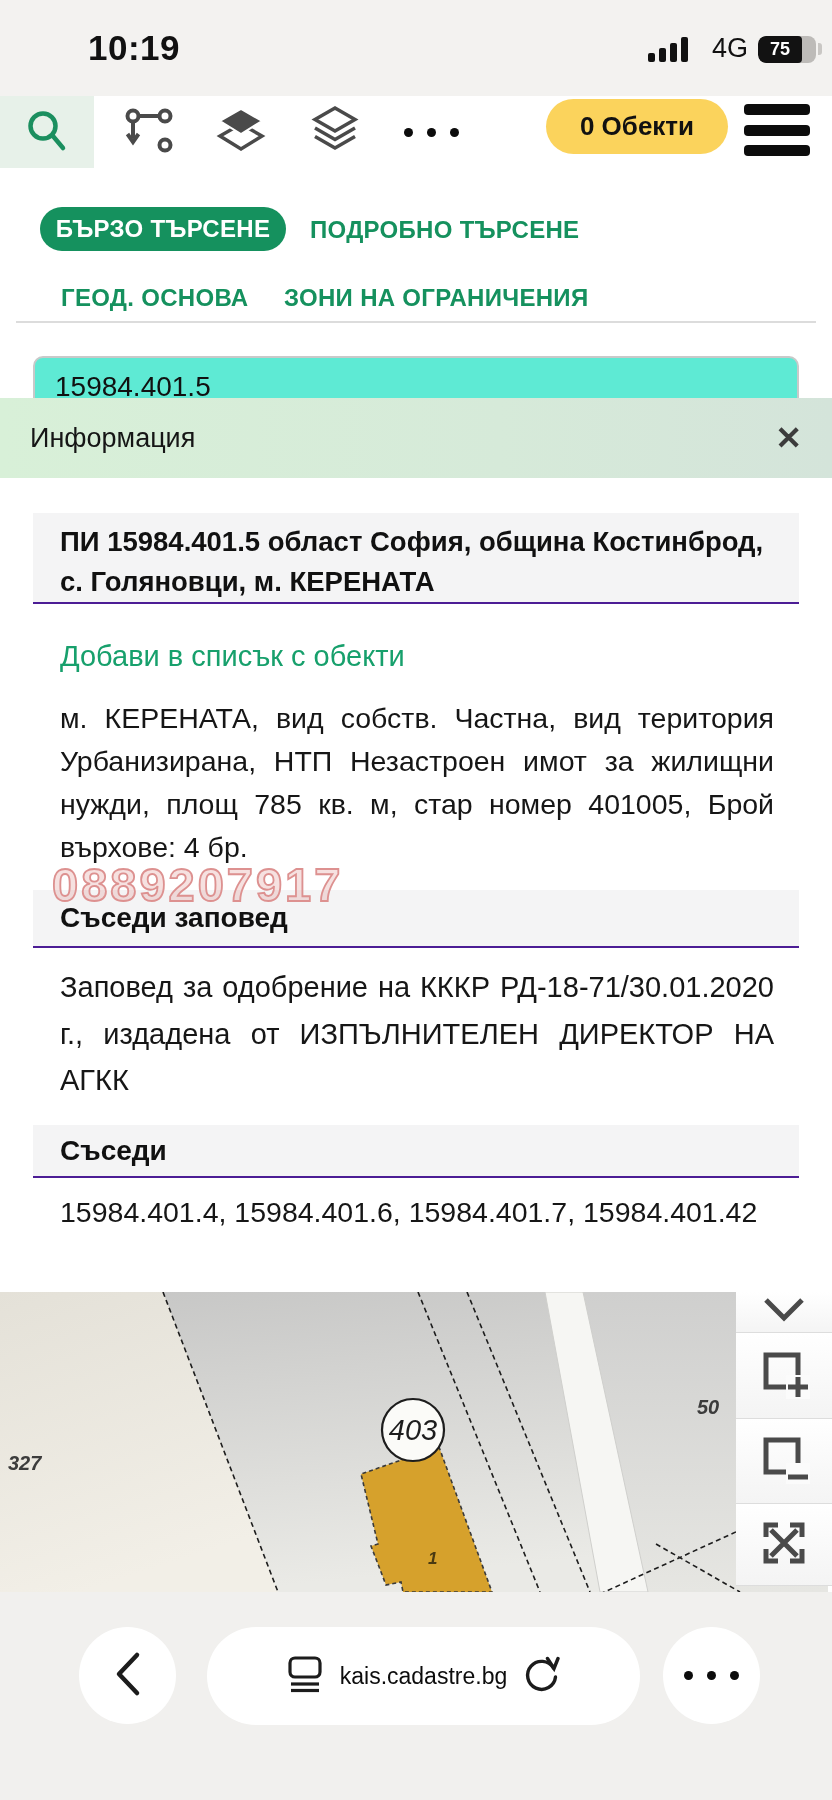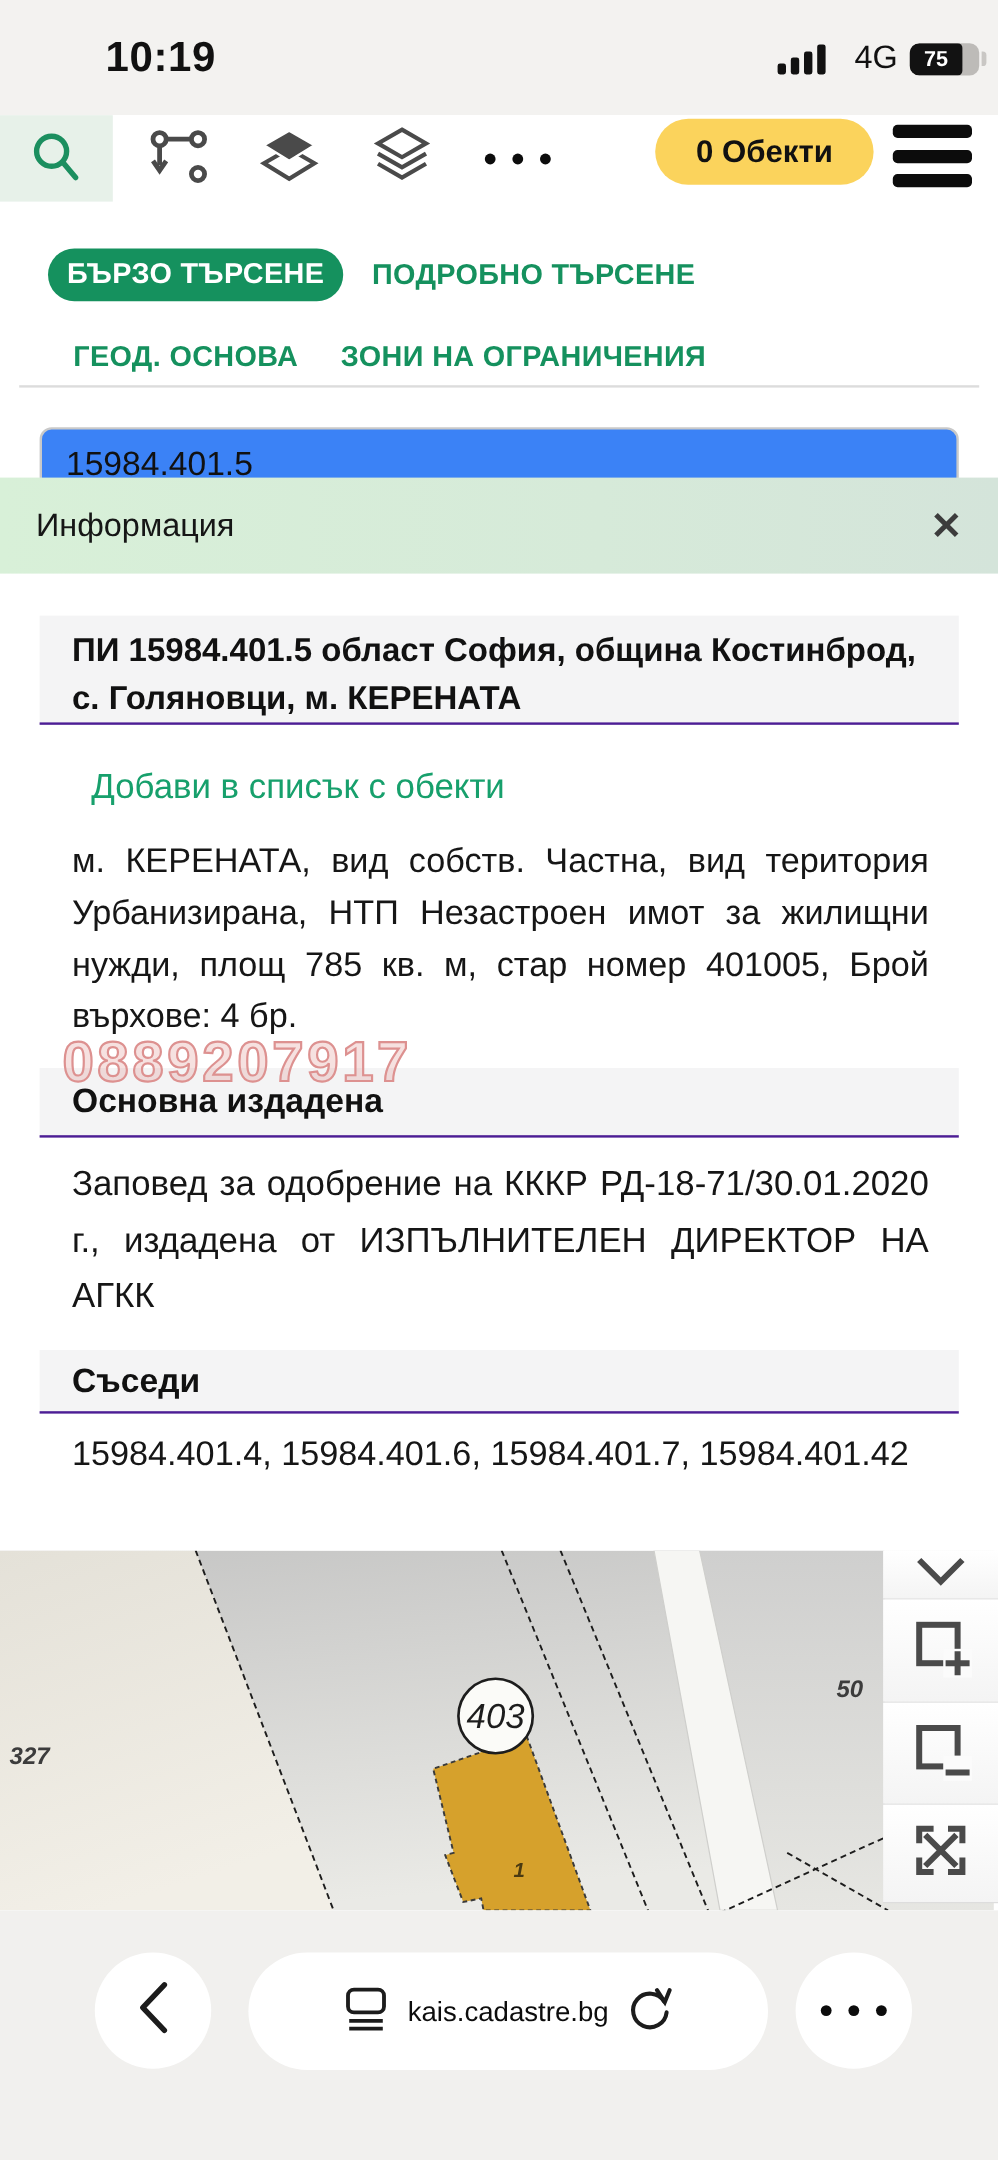--- a/index.html
+++ b/index.html
@@ -27,31 +27,31 @@
 
   
   .tab-pill{top:207px;left:40px;width:246px;height:44px;background:var(--green);border-radius:22px;display:flex;align-items:center;justify-content:center;color:#fff;font-size:24px;font-weight:bold;letter-spacing:.3px;}
   .tab-text{font-size:24px;font-weight:bold;color:var(--green);letter-spacing:.3px;}
   #tab-detailed{top:216px;left:310px;}
   #tab-geod{top:284px;left:61px;}
   #tab-zones{top:284px;left:284px;}
   #tabs-divider{top:321px;left:16px;width:800px;height:2px;background:#dcdcdc;}
 
   
-  #search-input{top:356px;left:33px;width:766px;height:58px;border:2px solid #c9c9c9;border-radius:10px;background:#3b82f6;box-sizing:border-box;padding:16px 0 12px 20px;font-size:28px;color:#111;font-family:"Liberation Sans",sans-serif;outline:none;}
+  #search-input{top:356px;left:33px;width:766px;height:58px;border:2px solid #c9c9c9;border-radius:10px;background:#5eead4;box-sizing:border-box;padding:16px 0 12px 20px;font-size:28px;color:#111;font-family:"Liberation Sans",sans-serif;outline:none;}
 
   
   #info-banner{top:398px;left:0;width:832px;height:80px;background:linear-gradient(90deg,#d8f0d8 0%,#d6ead9 60%,#d4e4da 100%);display:flex;align-items:center;justify-content:space-between;box-sizing:border-box;padding:0 30px;}
   #info-banner .title{font-size:27px;color:#161616;}
   #banner-close{font-size:32px;color:#3c3c3c;font-weight:bold;line-height:1;}
 
   
   .section-band{left:33px;width:766px;background:#f4f4f5;border-bottom:2px solid #4c1d95;box-sizing:border-box;padding-left:27px;color:#111;}
   #parcel-header{top:513px;height:91px;font-size:27.5px;font-weight:bold;line-height:40px;padding-top:9px;padding-right:8px;}
-  #add-link{top:640px;left:60px;font-size:29px;color:var(--green-link);margin-left:16px;}
+  #add-link{top:640px;left:60px;font-size:29px;color:var(--green-link);}
   .para{left:60px;width:714px;font-size:28.5px;line-height:43px;color:#161616;text-align:justify;}
   #descr-para{top:697px;}
   #watermark{top:857px;left:52px;font-size:47px;font-weight:bold;letter-spacing:3px;color:rgba(224,146,143,0.28);-webkit-text-stroke:1.8px var(--watermark-pink);z-index:4;}
   #band-order{top:890px;height:58px;font-size:28px;font-weight:bold;display:flex;align-items:center;}
   #order-para{top:964px;font-size:29px;line-height:46.5px;}
   #band-neighbors{top:1125px;height:53px;font-size:28px;font-weight:bold;display:flex;align-items:center;}
   #neighbors-text{top:1196px;left:60px;font-size:28.5px;color:#161616;}
 
   
   #map{top:1292px;left:0;width:828px;height:300px;overflow:hidden;}
@@ -154,21 +154,21 @@
 
   <div class="abs" id="info-banner">
     <span class="title">Информация</span>
     <span id="banner-close">✕</span>
   </div>
 
   <div class="abs section-band" id="parcel-header">ПИ 15984.401.5 област София, община Костинброд, с. Голяновци, м. КЕРЕНАТА</div>
   <div class="abs" id="add-link">Добави в списък с обекти</div>
   <div class="abs para" id="descr-para">м. КЕРЕНАТА, вид собств. Частна, вид територия Урбанизирана, НТП Незастроен имот за жилищни нужди, площ 785 кв. м, стар номер 401005, Брой върхове: 4 бр.</div>
   <div class="abs" id="watermark">0889207917</div>
-  <div class="abs section-band" id="band-order">Основна издадена</div>
+  <div class="abs section-band" id="band-order">Съседи заповед</div>
   <div class="abs para" id="order-para">Заповед за одобрение на КККР РД-18-71/30.01.2020 г., издадена от ИЗПЪЛНИТЕЛЕН ДИРЕКТОР НА АГКК</div>
   <div class="abs section-band" id="band-neighbors">Съседи</div>
   <div class="abs" id="neighbors-text">15984.401.4, 15984.401.6, 15984.401.7, 15984.401.42</div>
 
   <div class="abs" id="map">
     <svg width="832" height="300" viewBox="0 0 832 300">
       <defs>
         <linearGradient id="gMid" x1="0" y1="0" x2="0.25" y2="1">
           <stop offset="0" stop-color="#c6c6c5"></stop>
             <stop offset="1" stop-color="#eaeae6"></stop>

